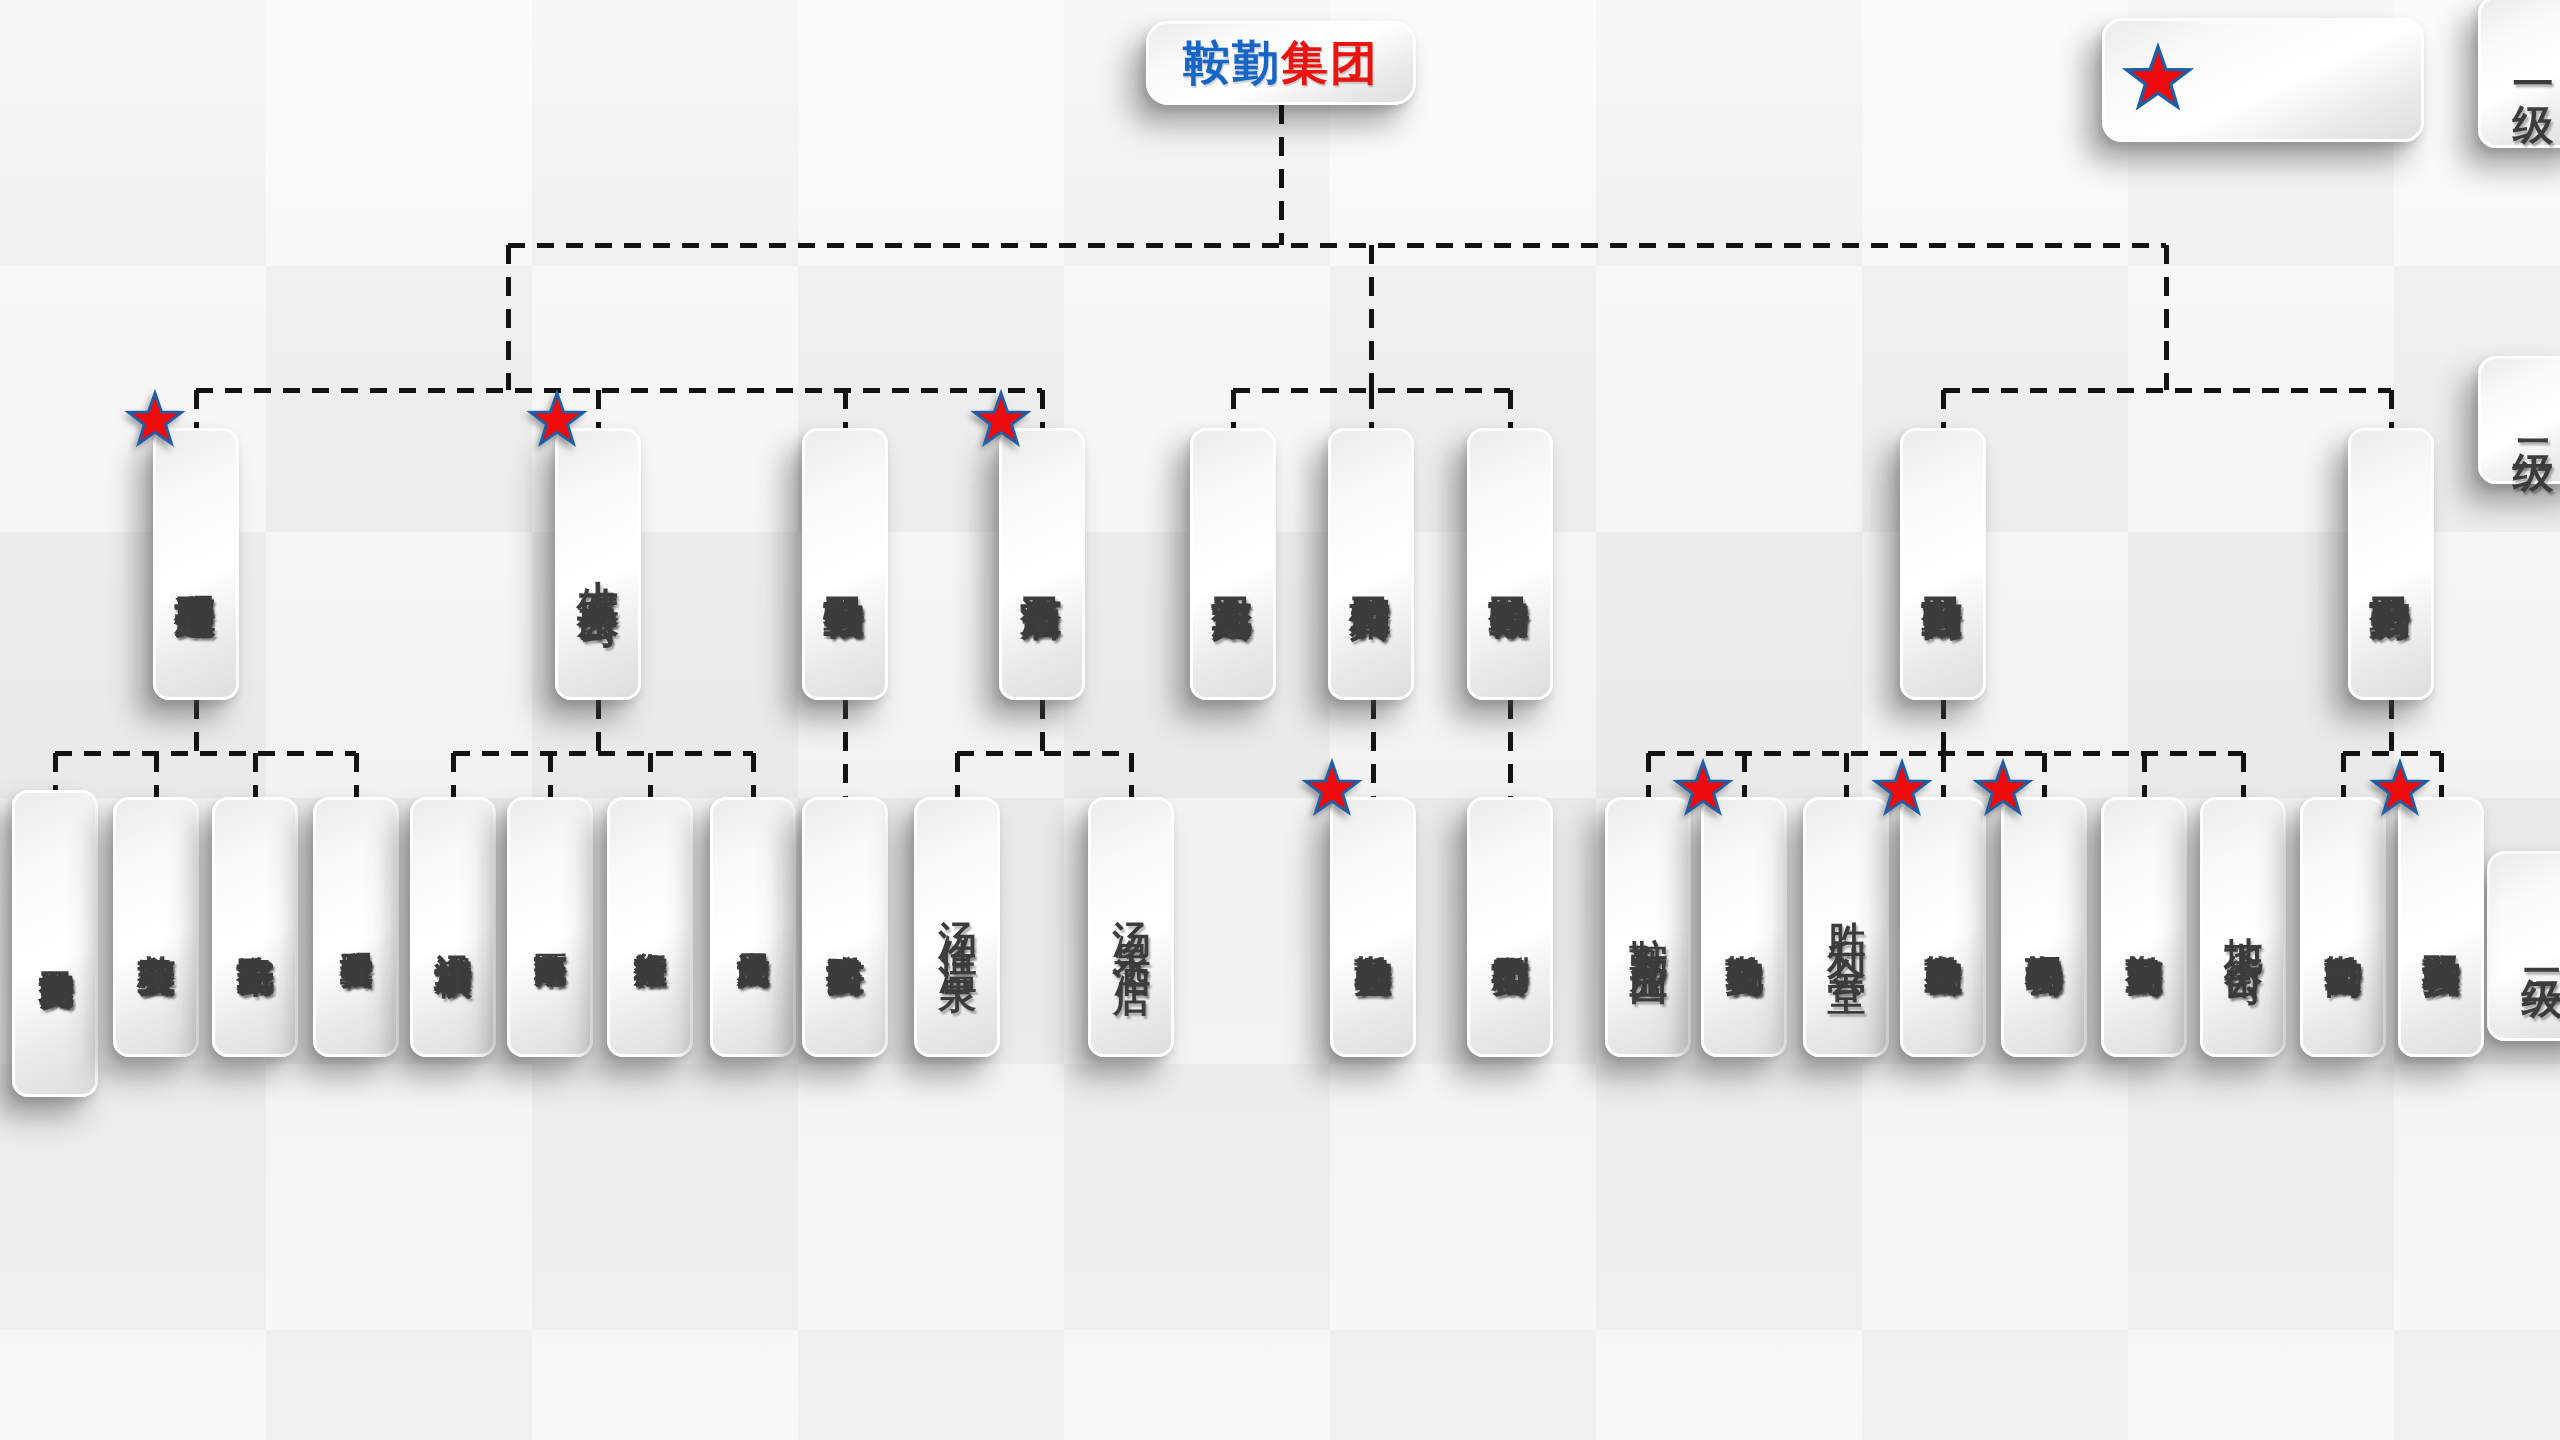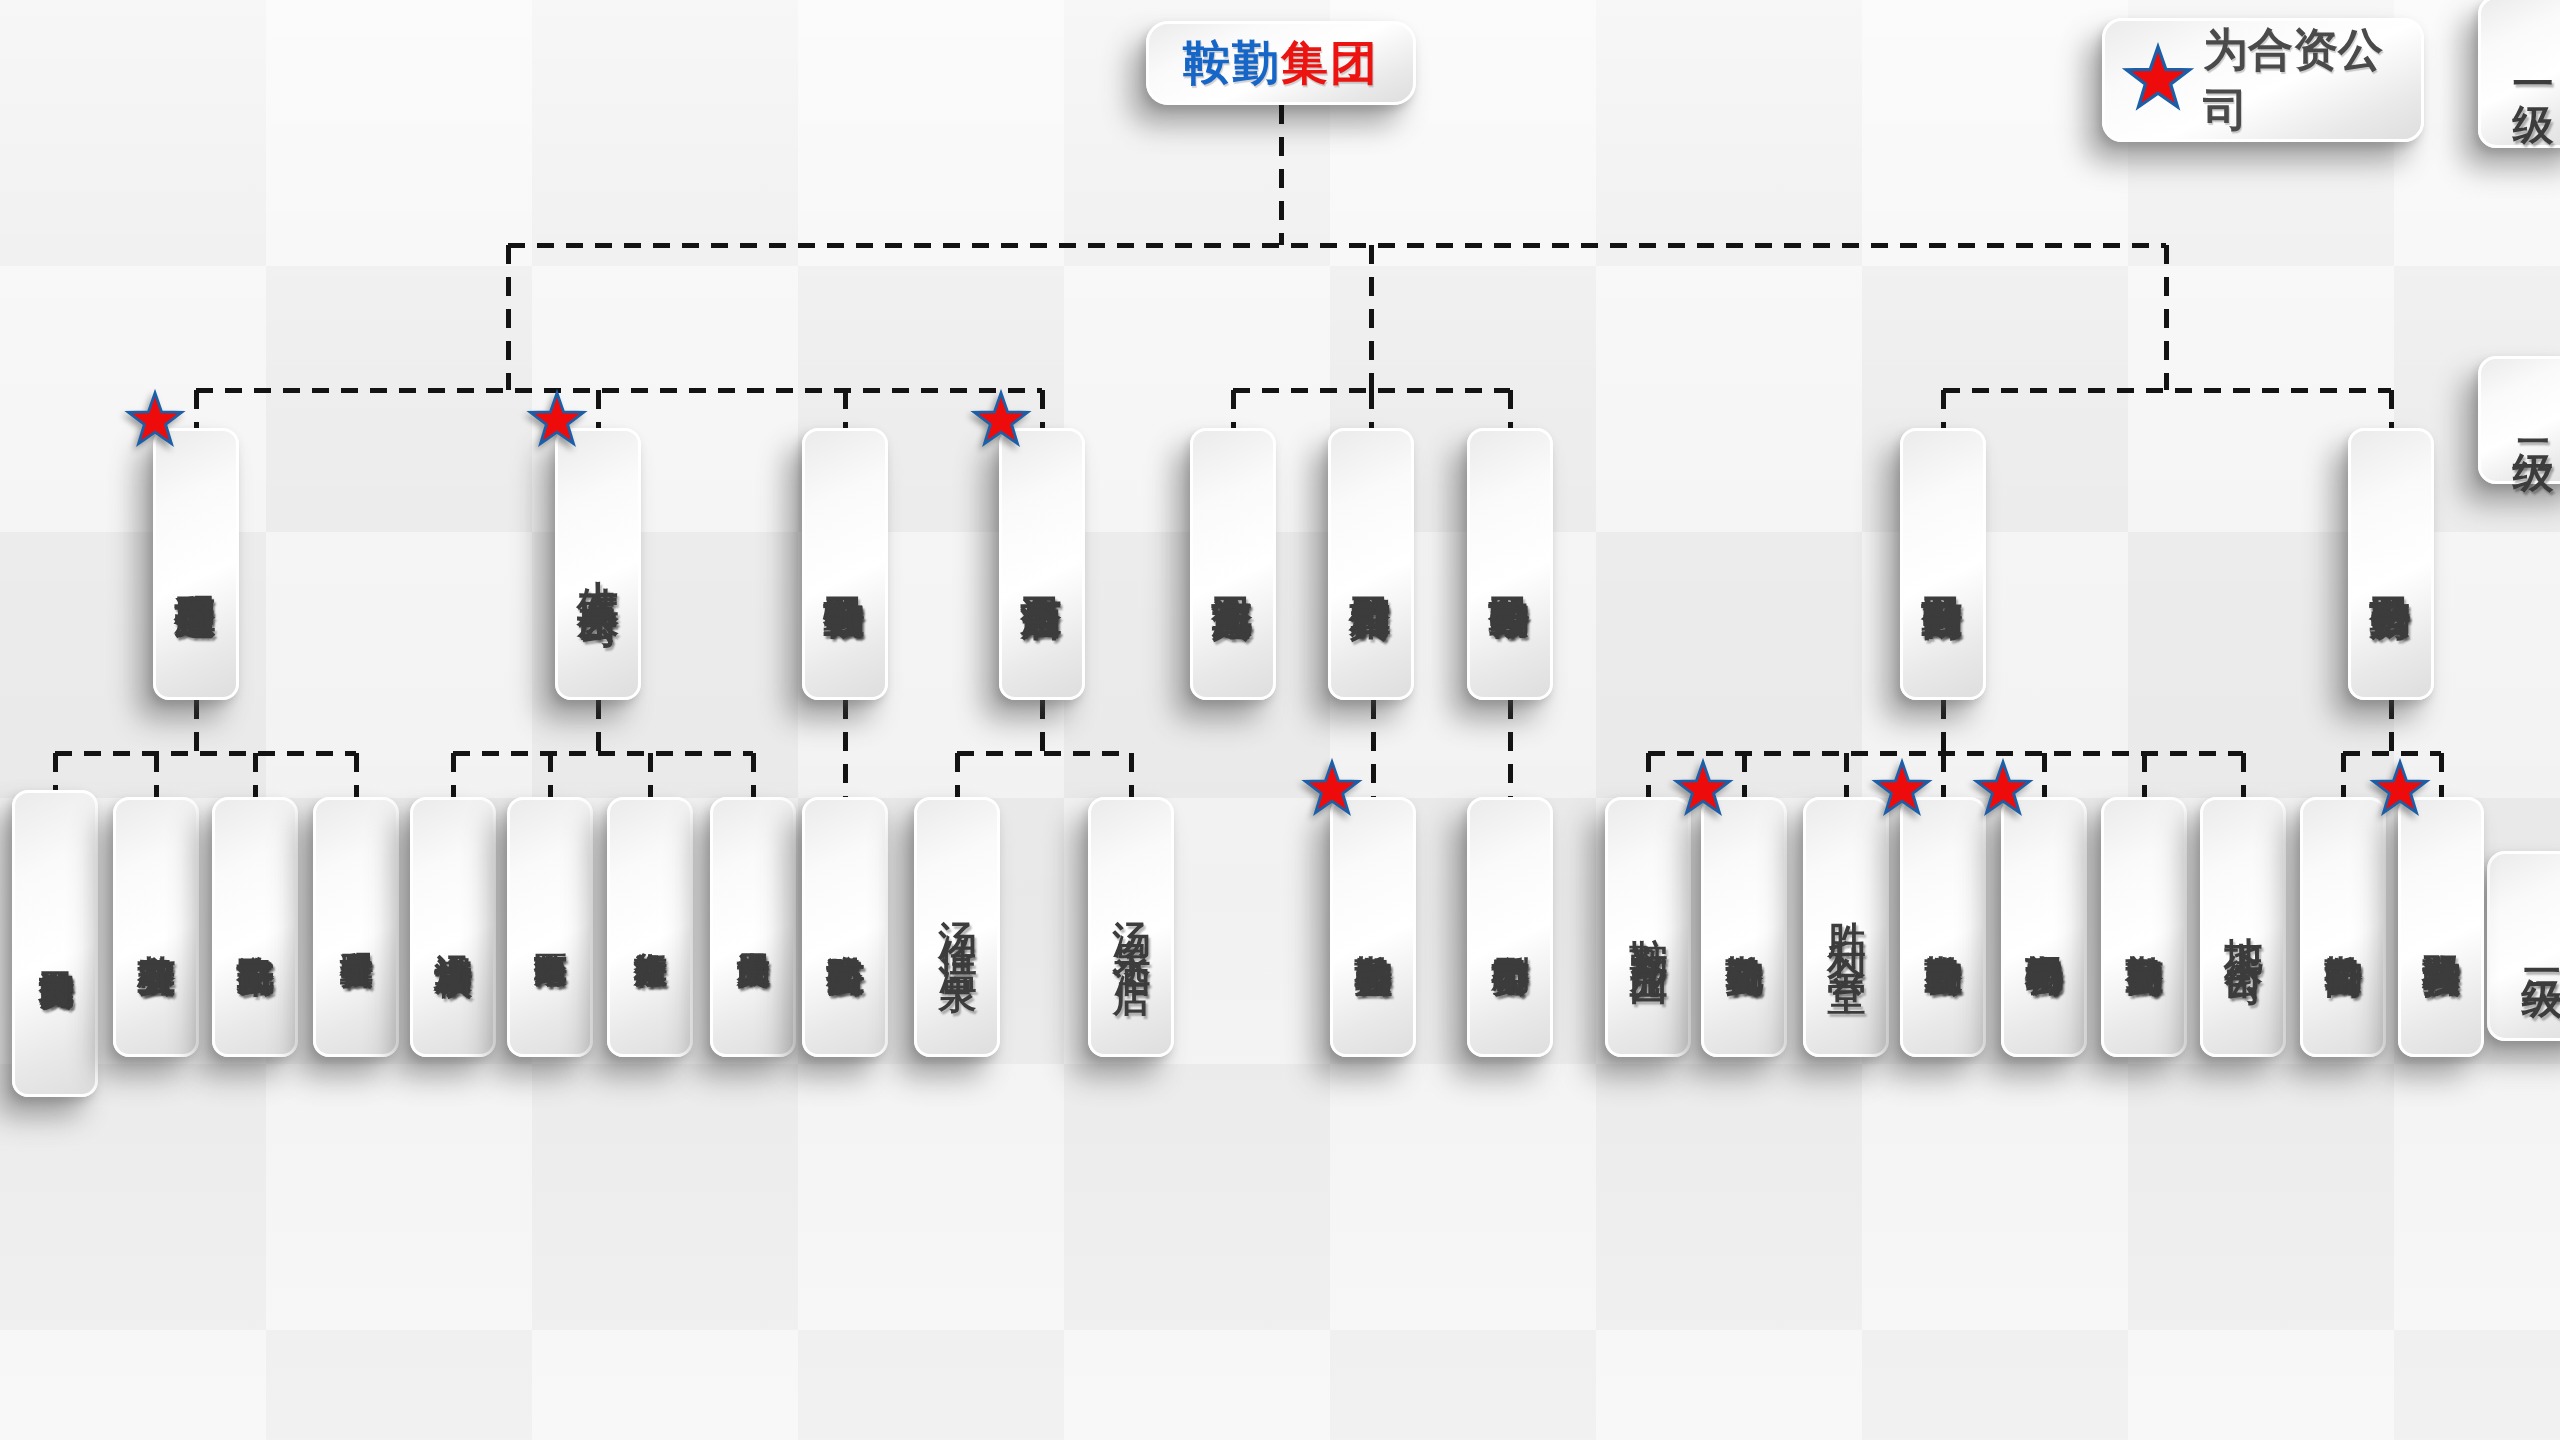--- a/index.html
+++ b/index.html
@@ -52,21 +52,20 @@
 
   <div class="node root-node">
     <span class="t-blue">鞍勤</span>
       <span class="t-red">集团</span>
   </div>
 
   <div class="node legend-box">
     <span class="legend-star" id="legend-star"><svg viewBox="-1.18 -1.18 2.36 2.36">
           <polygon points="0,-1 0.235,-0.324 0.951,-0.309 0.380,0.124 0.588,0.809 0,0.4 -0.588,0.809 -0.380,0.124 -0.951,-0.309 -0.235,-0.324" fill="#EE0B0B" stroke="#1A5FA8" stroke-width="0.1" stroke-linejoin="miter"></polygon>
         </svg></span>
-    <span class="legend-text">为合资公司</span>
   </div>
 
   <div class="node level-badge" id="lv1">
     <span class="vtext">一级</span>
   </div>
   <div class="node level-badge" id="lv2">
     <span class="vtext">二级</span>
   </div>
   <div class="node level-badge" id="lv3">
     <span class="vtext">三级</span>

